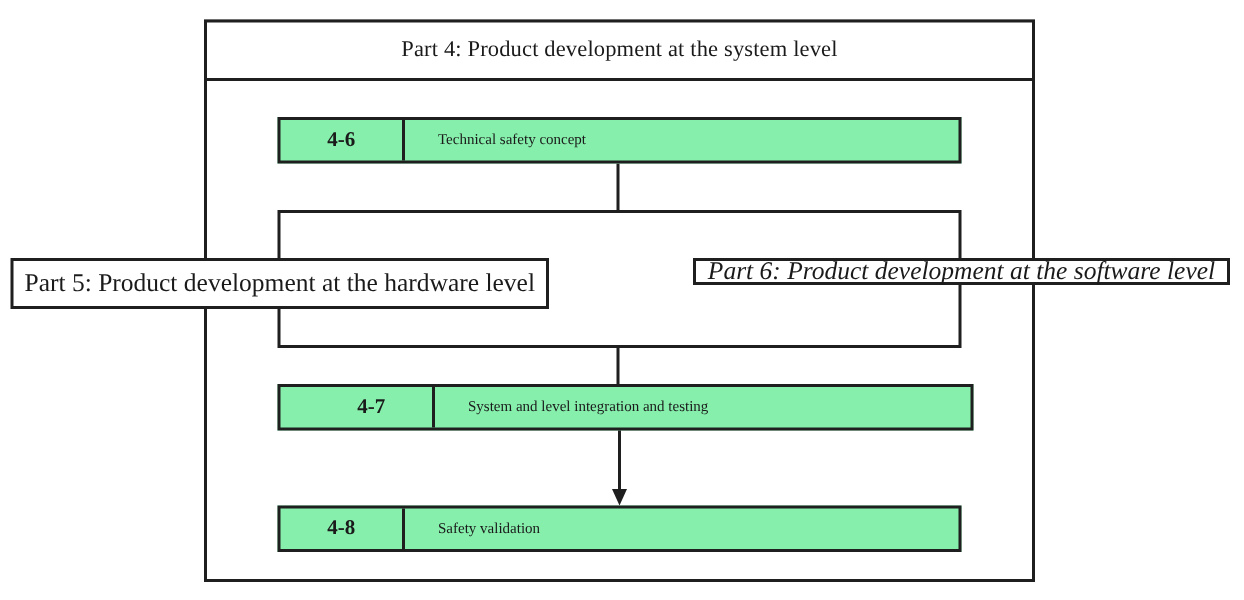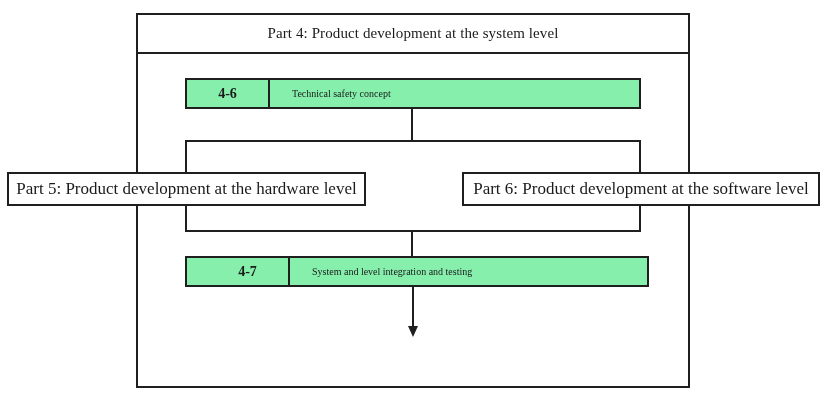--- a/index.html
+++ b/index.html
@@ -159,18 +159,22 @@
   <div class="clause-box" style="left:185px; top:78px; width:456px; height:31px;">
     <div class="clause-num">4-6</div>
     <div class="clause-label">Technical safety concept</div>
   </div>
 
   <div class="clause-box" style="left:185px; top:256px; width:464px; height:31px;padding-left:20px;">
     <div class="clause-num">4-7</div>
     <div class="clause-label">System and level integration and testing</div>
   </div>
 
+  <div class="clause-box" style="left:185px; top:337px; width:456px; height:31px;">
+    <div class="clause-num">4-8</div>
+    <div class="clause-label">Safety validation</div>
+  </div>
 
   <div class="part-box" style="left:7px; top:172px; width:359px; height:34px;">Part 5: Product development at the hardware level</div>
 
-  <div class="part-box" style="left:462px; top:172px; width:358px; height:34px;">Part 6: Product development at the software level</div>
+  <div class="part-box" style="left:462px; top:172px; width:358px; height:18px;font-style:italic;">Part 6: Product development at the software level</div>
 
 </div>
 
 </body></html>

